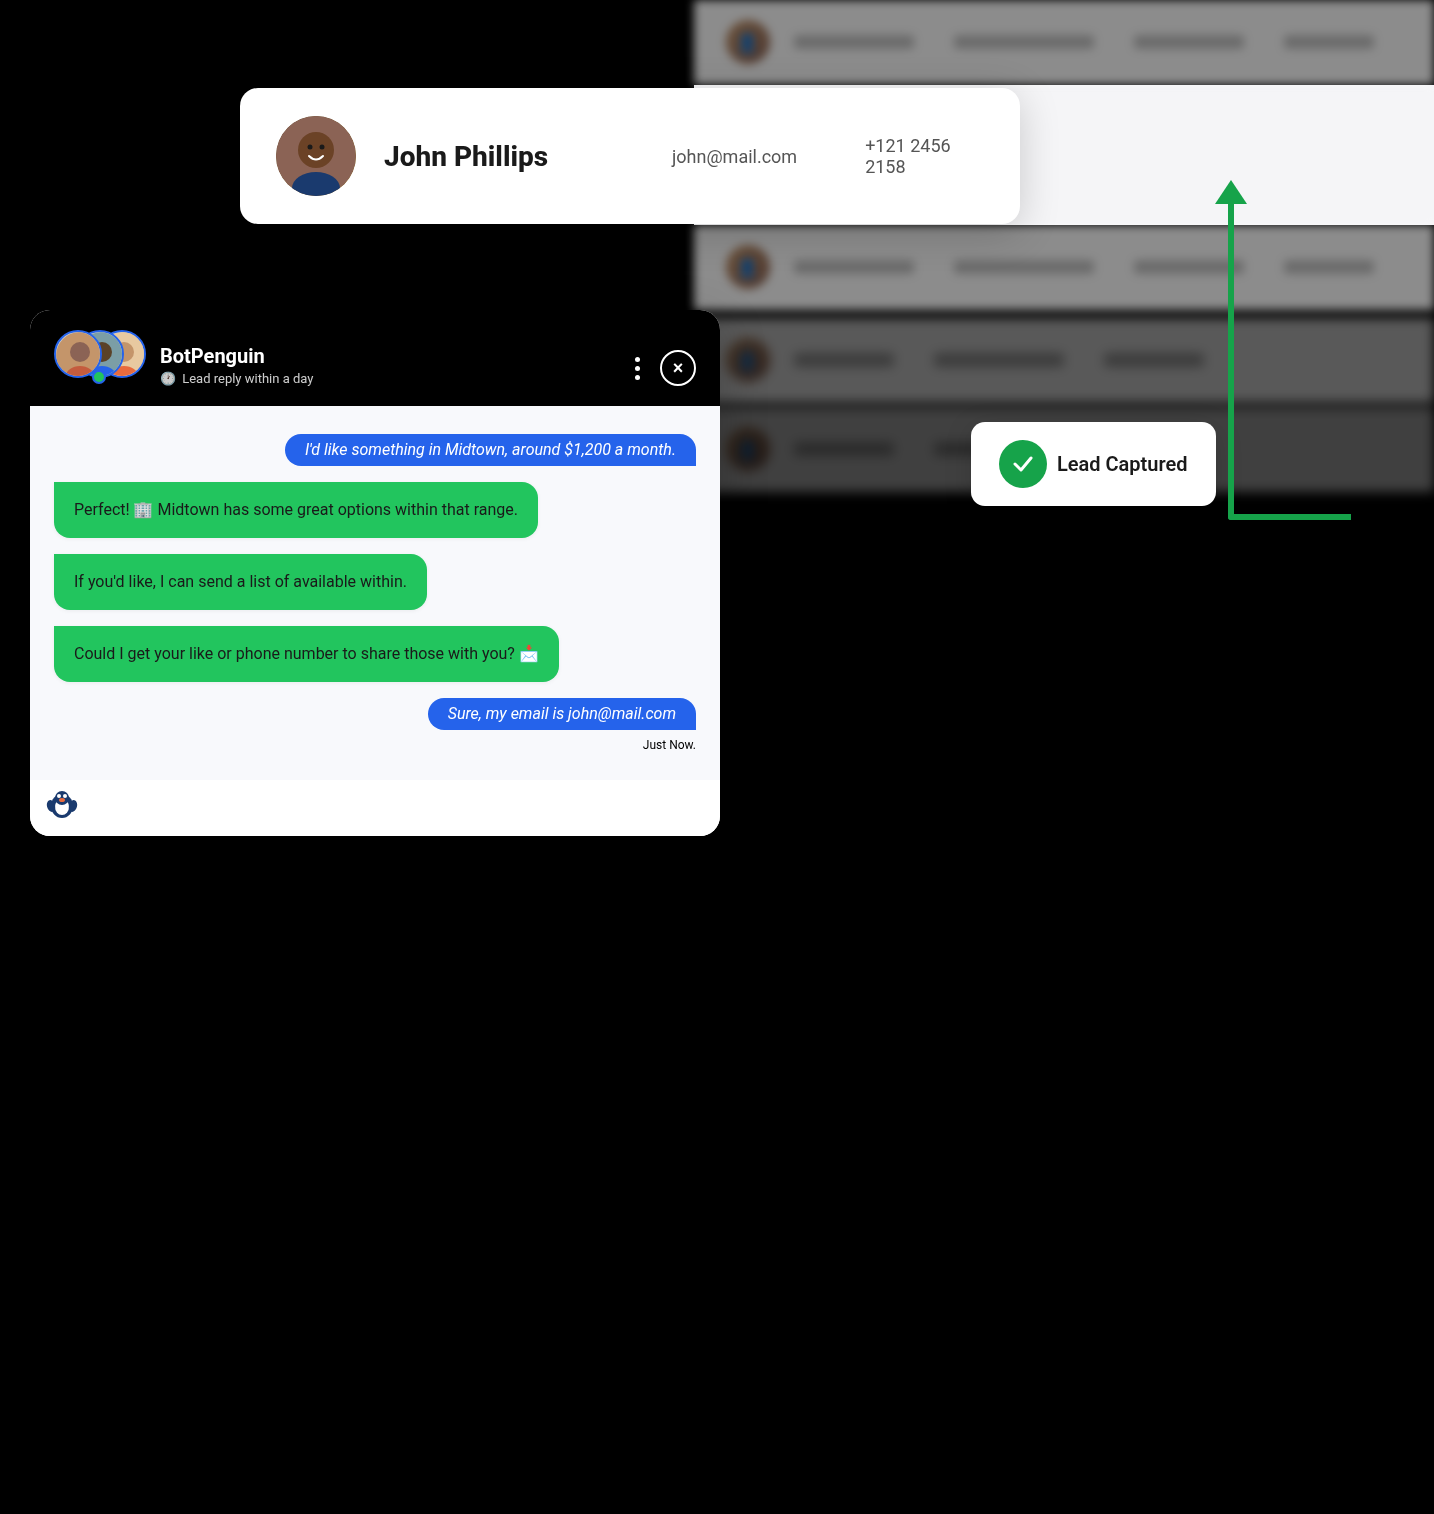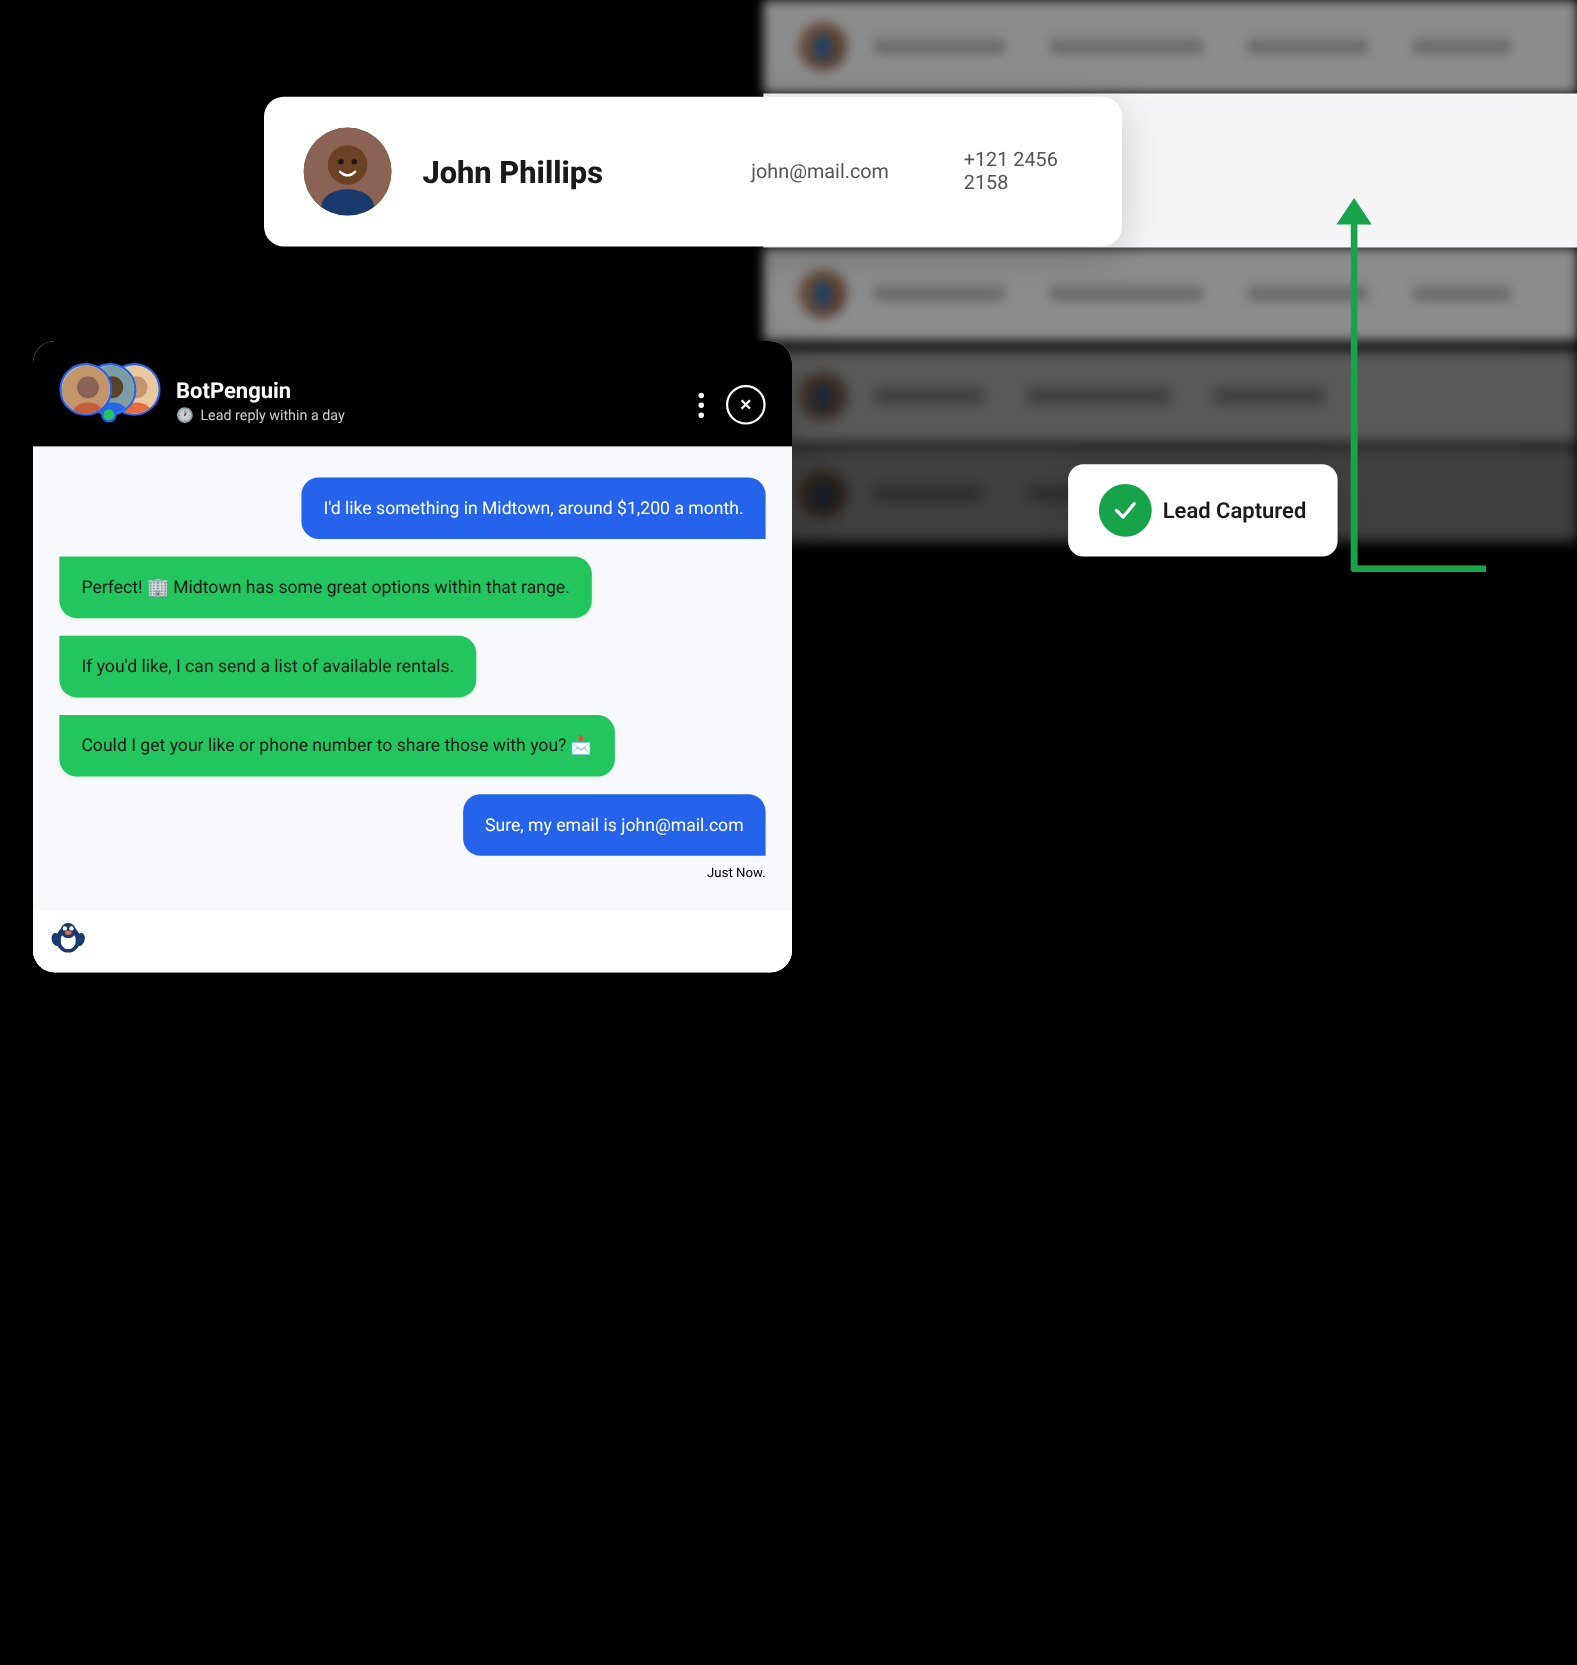--- a/index.html
+++ b/index.html
@@ -42,21 +42,21 @@
 
     .john-name {
       font-weight: 800;
       font-size: 28px;
       color: #1a1a1a;
       min-width: 220px;
     }
     .john-email {
       font-size: 18px;
       color: #555;
-      margin-left: 51px;
+      margin-left: 40px;
     }
     .john-phone {
       font-size: 18px;
       color: #555;
       margin-left: 40px;
     }
 
     
     .chat-widget {
       position: absolute;
@@ -174,26 +174,27 @@
       color: #1a1a1a;
       line-height: 1.5;
       max-width: 80%;
       align-self: flex-start;
       box-shadow: 0 1px 4px rgba(0,0,0,0.06);
     }
 
     .msg-user {
       background: #2563EB;
       border-radius: 16px 16px 0 16px;
-      padding: 16px 20px;
+      padding: 4px 20px;
       font-size: 16px;
       color: #fff;
       line-height: 1.5;
       max-width: 75%;
       align-self: flex-end;
+      font-style: italic;
     }
 
     .msg-timestamp {
       font-size: 12px;
       color: #000000;
       align-self: flex-end;
       margin-top: -8px;
     }
 
     .chat-footer {
@@ -358,21 +359,21 @@
       </div>
       <button class="close-btn">×</button>
     </div>
   </div>
 
   <div class="chat-body">
 
     <div class="msg-user">I'd like something in Midtown, around $1,200 a month.</div>
 
     <div class="msg-bot">Perfect! 🏢 Midtown has some great options within that range.</div>
-    <div class="msg-bot">If you'd like, I can send a list of available rentals.</div>
+    <div class="msg-bot">If you'd like, I can send a list of available within.</div>
     <div class="msg-bot">Could I get your like or phone number to share those with you? 📩</div>
 
     <div class="msg-user">Sure, my email is john@mail.com</div>
     <div class="msg-timestamp">Just Now.</div>
   </div>
 
   <div class="chat-footer">
     <svg width="32" height="32" viewBox="0 0 32 32">
       <ellipse cx="16" cy="18" rx="11" ry="12" fill="#1a3a6e"></ellipse>
       <ellipse cx="16" cy="19" rx="7" ry="8" fill="#fff"></ellipse>

